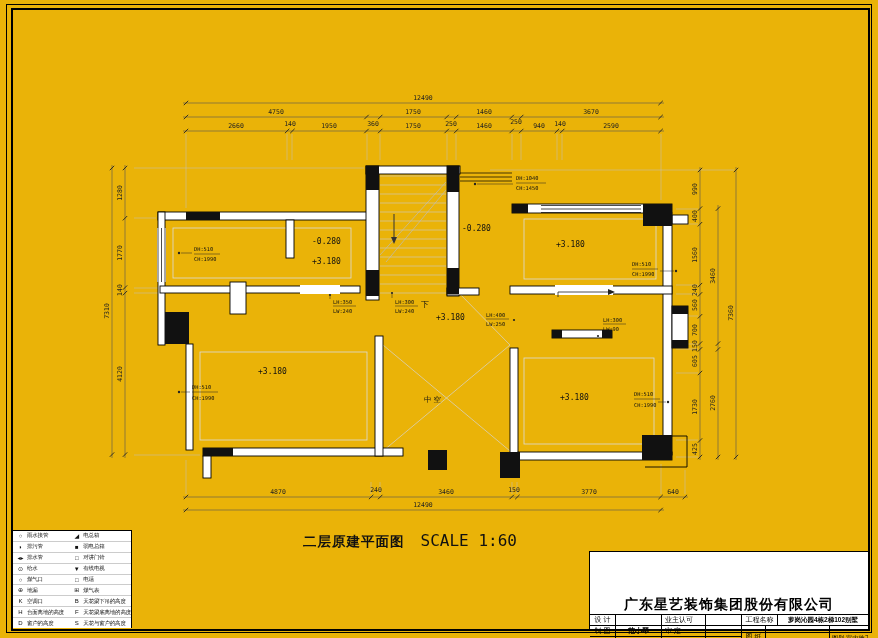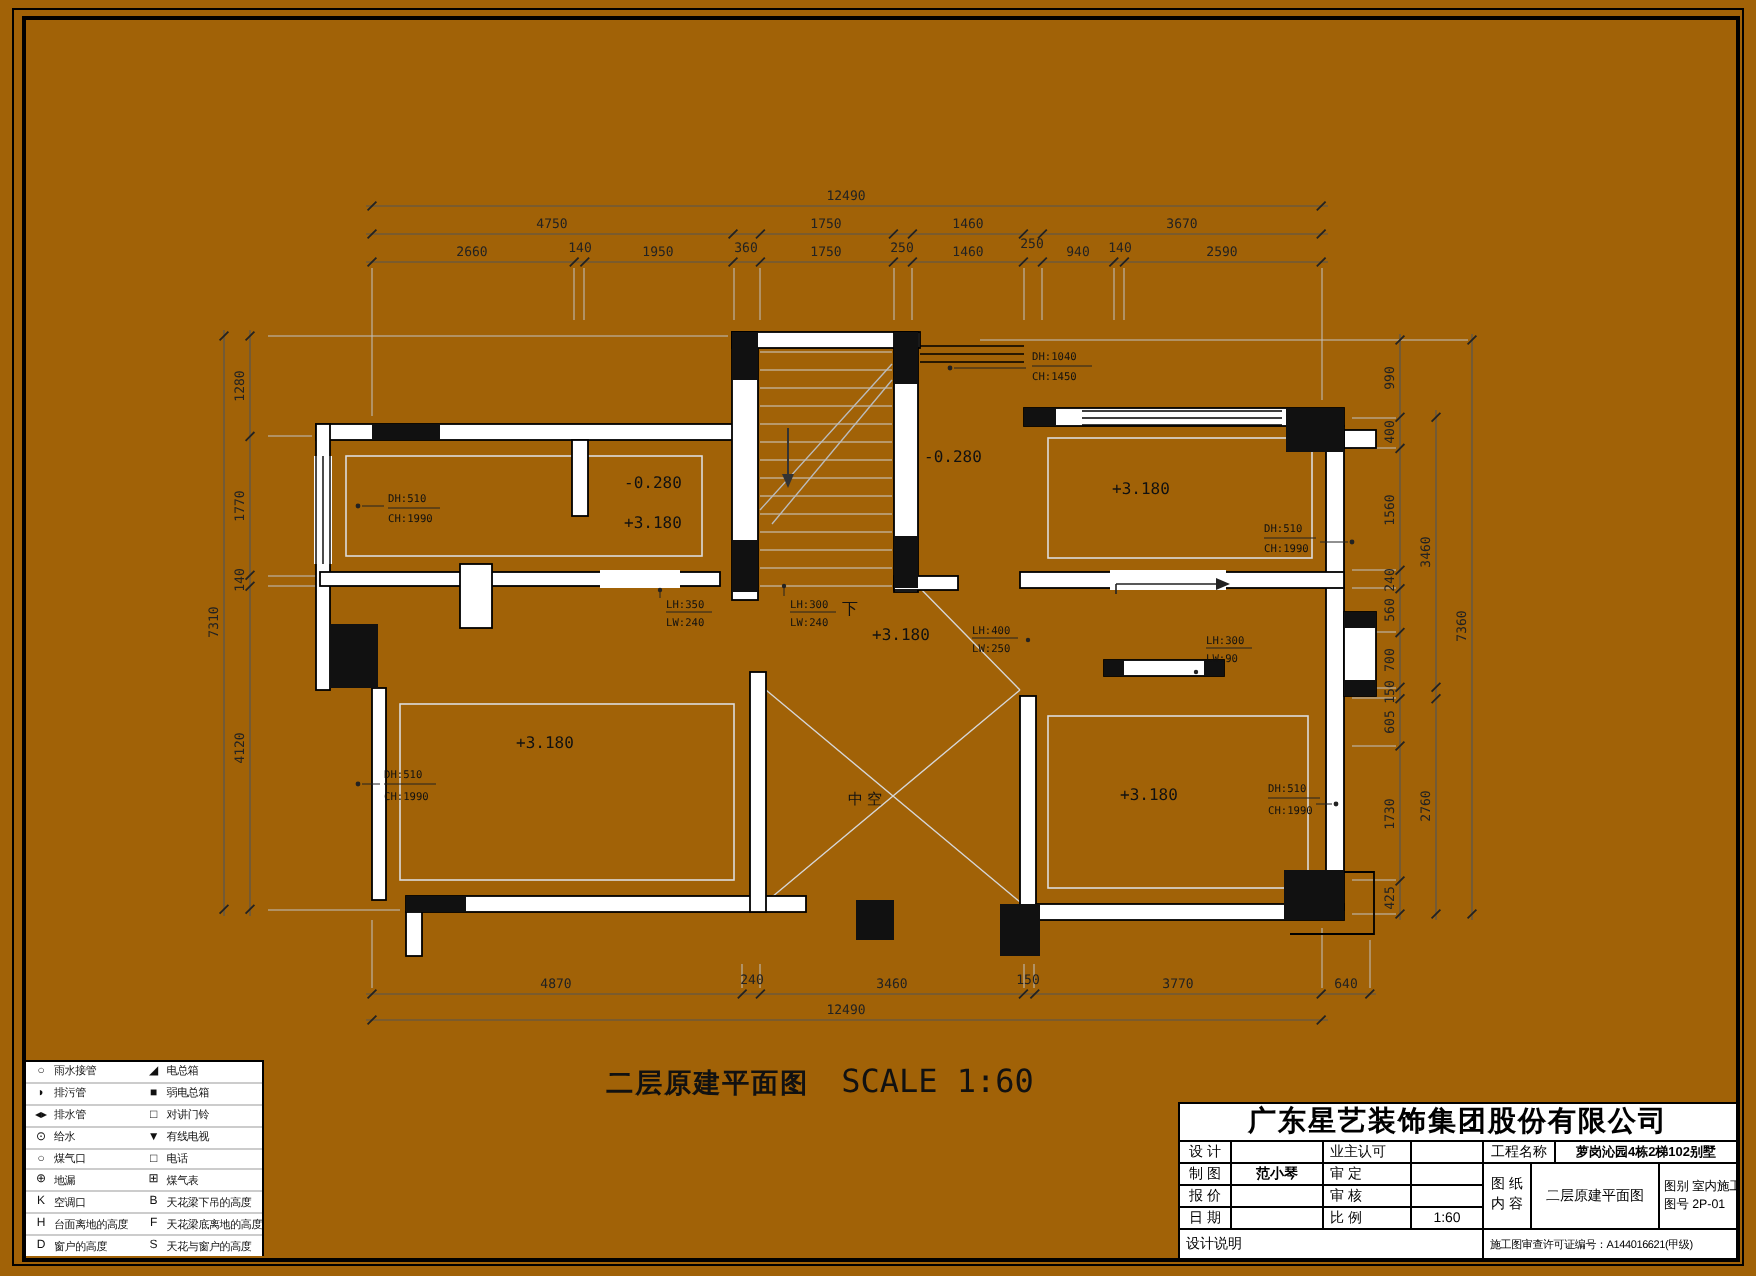--- a/index.html
+++ b/index.html
@@ -1,16 +1,16 @@
 <!DOCTYPE html>
 <html><head>
 <meta charset="utf-8">
 <style>
   html,body{margin:0;padding:0;background:#fff;}
-  .page{position:relative;width:878px;height:638px;background:#a16207;
+  .page{position:relative;width:878px;height:638px;background:#eab308;
         font-family:"Liberation Sans",sans-serif;overflow:hidden;}
   .frame-a{position:absolute;left:6px;top:4px;width:864px;height:627px;border:1px solid #000;}
   .frame-b{position:absolute;left:11px;top:8px;width:855px;height:619px;border:2px solid #000;}
   svg text{font-family:"DejaVu Sans Mono","Liberation Mono",monospace;}
   .dim{font-size:6.5px;fill:#222;}
   .mid text{text-anchor:middle;}
   .lvl{font-size:8px;fill:#111;}
   .sm{font-size:5.3px;fill:#111;}
   .cjk{font-family:"Liberation Sans",sans-serif;fill:#111;}
   .ptitle{position:absolute;left:260px;top:531px;width:300px;display:flex;
@@ -24,21 +24,21 @@
   .lg-col{display:flex;flex-direction:column;}
   .lg-row{flex:1;display:flex;align-items:center;gap:2px;padding-left:3px;
           border-bottom:1px solid #ccc;overflow:hidden;}
   .lg-col .lg-row:last-child{border-bottom:none;}
   .lg-sym{width:9px;flex:0 0 9px;font-size:6px;text-align:center;line-height:1;}
   .lg-lab{font-size:5.5px;white-space:nowrap;letter-spacing:-0.2px;}
   
   .tb{position:absolute;left:589px;top:551px;width:278px;height:77px;background:#fff;
       border:1px solid #000;color:#000;}
   .tb .cell{position:absolute;box-sizing:border-box;font-size:7px;display:flex;
-            align-items:center;justify-content:center;white-space:nowrap;overflow:hidden;}
+            align-items:center;justify-content:center;white-space:nowrap;overflow:hidden;margin-top:44px;}
   .tb .br{border-right:1px solid #000;} .tb .bb{border-bottom:1px solid #000;}
   .tb .company{left:0;top:0;width:278px;height:19px;font-size:14px;font-weight:bold;letter-spacing:1px;}
   .tb .bold{font-weight:bold;}
   .tb .two{flex-direction:column;justify-content:center;line-height:1.5;}
   .tb .left{justify-content:flex-start;padding-left:3px;}
 </style>
 </head>
 <body>
 
 <div class="page">

